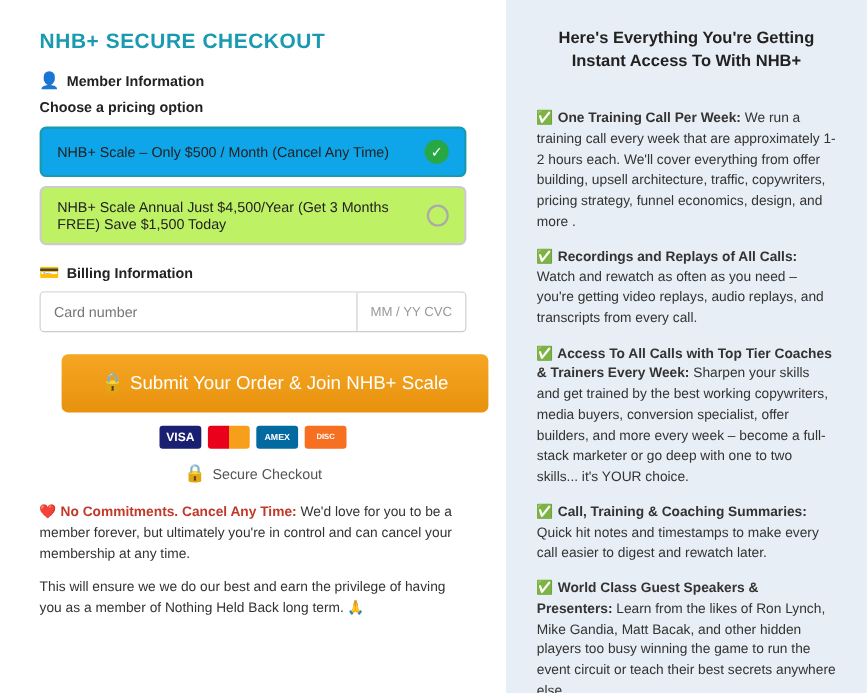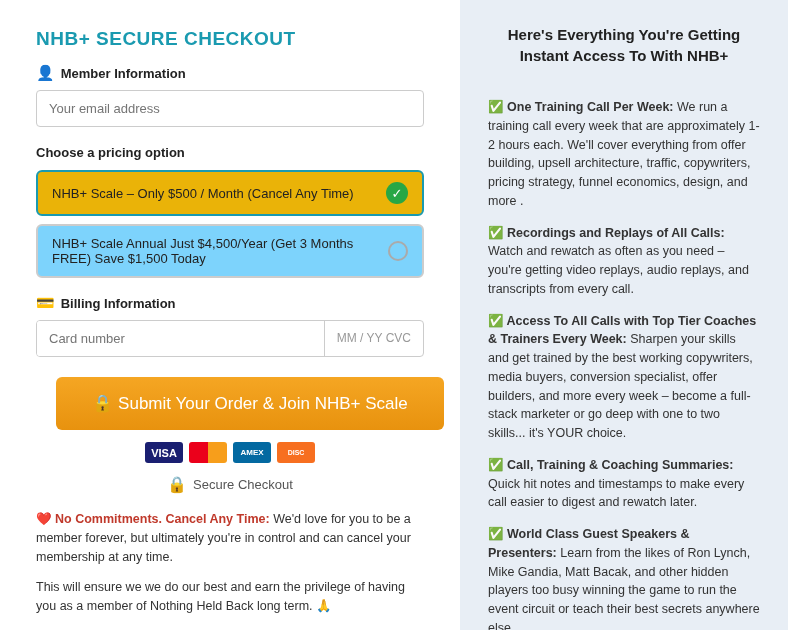--- a/index.html
+++ b/index.html
@@ -60,25 +60,25 @@
     .pricing-option {
       border: 2px solid #ccc;
       border-radius: 6px;
       padding: 10px 14px;
       margin-bottom: 8px;
       display: flex;
       align-items: center;
       justify-content: space-between;
       font-size: 13px;
       cursor: pointer;
-      background: #7dd3fc;
+      background: #bef264;
     }
     .pricing-option.selected {
       border-color: #1a9ab0;
-      background: #eab308;
+      background: #0ea5e9;
     }
     .pricing-option .check-circle {
       width: 22px;
       height: 22px;
       border-radius: 50%;
       background: #28a745;
       display: flex;
       align-items: center;
       justify-content: center;
       color: #fff;
@@ -199,21 +199,20 @@
 
 <div class="left-panel">
 
   <div class="page-title">NHB+ SECURE CHECKOUT</div>
 
   <div class="section-label">
     <span class="icon">👤</span>
     <span>Member Information</span>
   </div>
 
-  <input class="email-input" type="email" placeholder="Your email address" style="">
 
   <div class="pricing-label">Choose a pricing option</div>
 
   <div class="pricing-option selected">
     <span>NHB+ Scale – Only $500 / Month (Cancel Any Time)</span>
     <div class="check-circle">✓</div>
   </div>
 
   <div class="pricing-option">
     <span>NHB+ Scale Annual Just $4,500/Year (Get 3 Months FREE) Save $1,500 Today</span>

